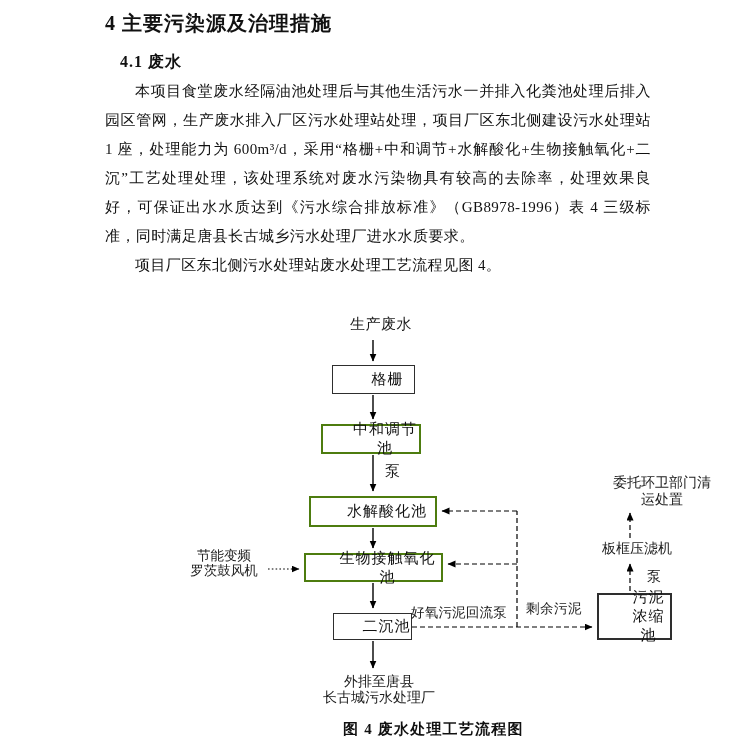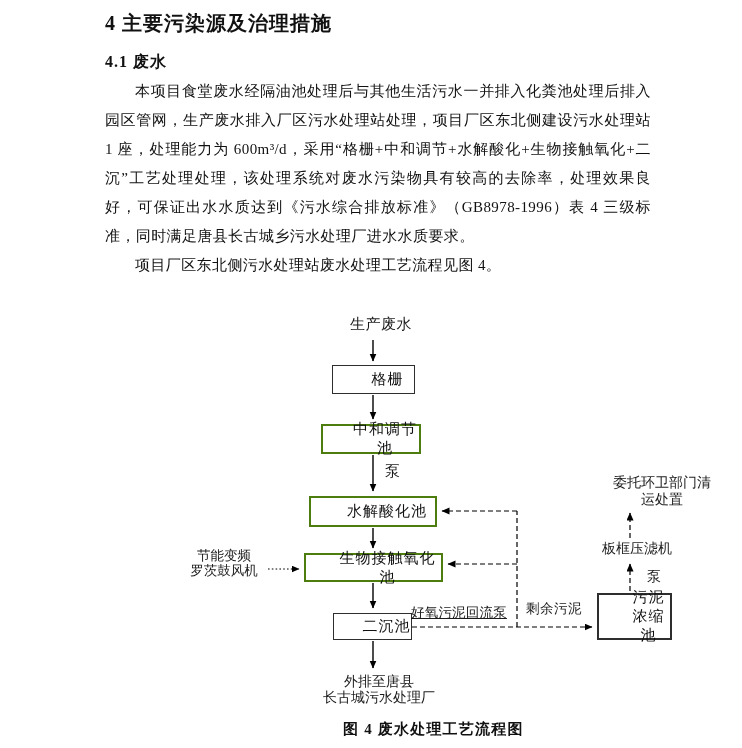--- a/index.html
+++ b/index.html
@@ -5,42 +5,42 @@
   html,body{margin:0;padding:0;}
   body{
     width:742px;height:748px;background:#ffffff;color:#111;
     font-family:"Liberation Serif","DejaVu Serif",serif;
     position:relative;overflow:hidden;
   }
   .page{position:absolute;inset:0;}
 
   
   .h1{position:absolute;left:105px;top:10px;font-size:20px;font-weight:bold;letter-spacing:1px;white-space:nowrap;}
-  .h2{position:absolute;left:105px;top:52px;font-size:16px;font-weight:bold;letter-spacing:1px;white-space:nowrap;}
+  .h2{position:absolute;left:120px;top:52px;font-size:16px;font-weight:bold;letter-spacing:1px;white-space:nowrap;}
   .bodytext{position:absolute;left:105px;top:77px;width:546px;font-size:15px;line-height:29px;text-align:justify;letter-spacing:0.4px;}
   .bodytext p{margin:0;text-indent:2em;}
 
   
   .fbox{position:absolute;background:#fff;border:1px solid #2e2e2e;display:flex;
         align-items:center;justify-content:center;font-size:15px;letter-spacing:1px;
         box-sizing:border-box;text-align:center;padding-left:28px;}
   .fbox.gray{border:2px solid #4d7c0f;}
   #box-screen{left:332px;top:365px;width:83px;height:29px;}
   #box-neutral{left:321px;top:424px;width:100px;height:30px;}
   #box-hydrolysis{left:309px;top:496px;width:128px;height:31px;}
   #box-bio{left:304px;top:553px;width:139px;height:29px;}
   #box-secondary{left:333px;top:613px;width:79px;height:27px;}
   #box-thickener{left:597px;top:593px;width:75px;height:47px;flex-direction:column;line-height:19px;border-width:2px;}
 
   
   .flabel{position:absolute;white-space:nowrap;font-size:14px;color:#1a1a1a;}
   #lbl-source{left:350px;top:315px;font-size:15px;letter-spacing:0.5px;}
   #lbl-pump1{left:385px;top:462px;font-size:15px;}
   #lbl-blower{left:178px;top:548px;width:92px;text-align:center;line-height:15px;font-size:13.5px;white-space:nowrap;}
-  #lbl-return{left:411px;top:604px;font-size:13.5px;letter-spacing:0.2px;text-decoration:underline;}
+  #lbl-return{left:411px;top:604px;font-size:13.5px;letter-spacing:0.2px;}
   #lbl-surplus{left:526px;top:600px;font-size:13.5px;letter-spacing:0.5px;}
   #lbl-filterpress{left:597px;top:540px;width:80px;text-align:center;font-size:14px;}
   #lbl-pump2{left:647px;top:568px;font-size:14px;}
   #lbl-disposal{left:610px;top:474px;width:104px;text-align:center;line-height:17px;font-size:14px;}
   #lbl-outfall{left:309px;top:674px;width:140px;text-align:center;line-height:16px;font-size:14px;}
   #fig-caption{position:absolute;left:343px;top:720px;font-size:15px;font-weight:bold;letter-spacing:1.2px;white-space:nowrap;}
 
   
   #connectors{position:absolute;left:0;top:300px;width:742px;height:420px;}
   .sa{stroke:#000;stroke-width:1.4;fill:none;}

